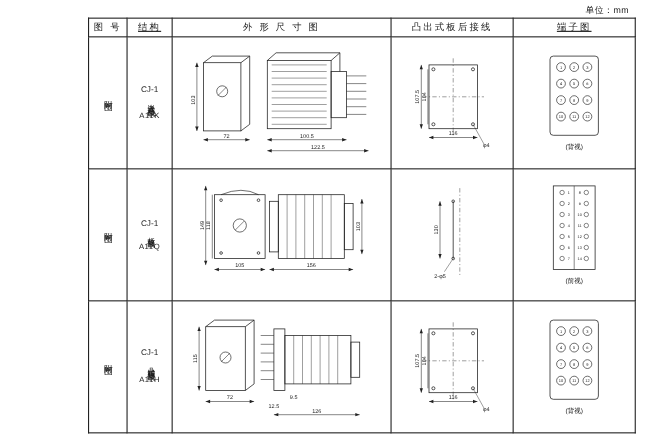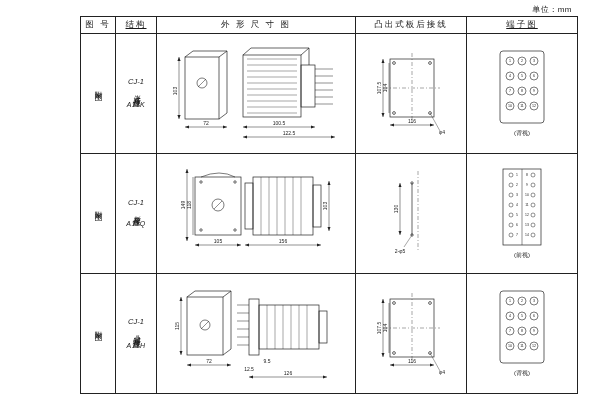--- a/index.html
+++ b/index.html
@@ -53,21 +53,20 @@
   }
   .tuhao-cell .v{
     writing-mode:vertical-rl;
     display:inline-block;
     letter-spacing:2px;
   }
 
   .jiegou-cell{
     font-size:7px;
     line-height:10px;
-    font-style:italic;
   }
   .jiegou-cell .model{font-size:7.5px;}
   .jiegou-cell .v{
     writing-mode:vertical-rl;
     display:inline-block;
     margin:2px 0;
     letter-spacing:1px;
     font-size:7px;
   }
   .jiegou-cell .code{font-size:7px;letter-spacing:0.5px;}

